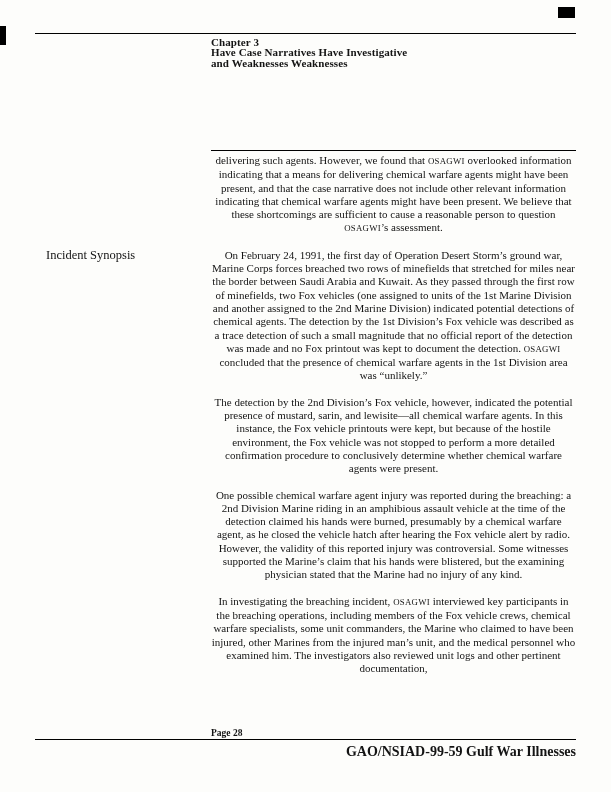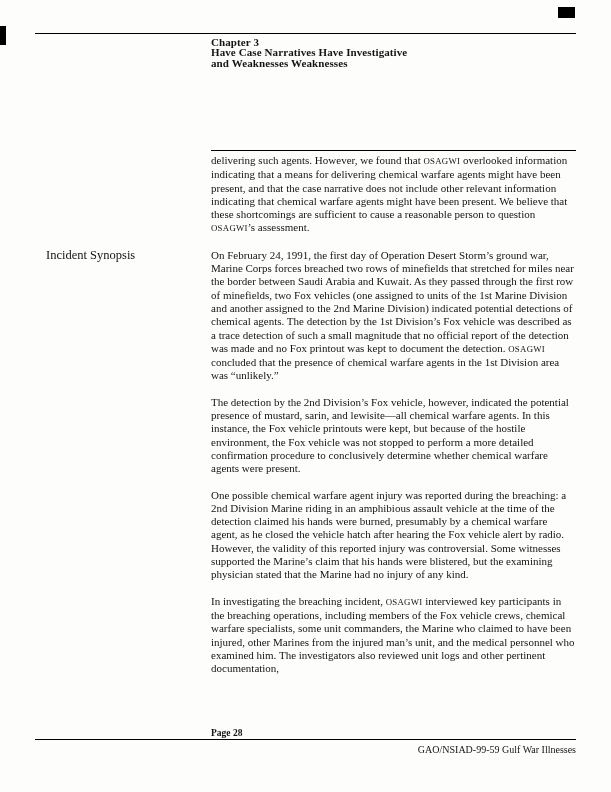--- a/index.html
+++ b/index.html
@@ -48,38 +48,38 @@
   .side-head {
     margin: 0;
     font-size: 12.5px;
     font-weight: normal;
     line-height: 13.3px;
   }
   .par {
     margin: 0 0 13px 0;
     font-size: 11px;
     line-height: 13.3px;
-    text-align: left;
+    text-align: center;
   }
   .sc { font-size: 0.8em; letter-spacing: 0.03em; }
 
   
   .footer-left {
     position: absolute;
     top: 728px;
     left: 211px;
     font-size: 9.5px;
     font-weight: bold;
   }
   .footer-right {
     position: absolute;
     top: 744px;
     right: 35px;
-    font-size: 10px;
-    font-weight: normal;
+    font-size: 14px;
+    font-weight: bold;
     text-align: center;
   }
 </style>
 </head>
 <body>
 
 <div class="page">
 
   <div class="mark mark-top-right"></div>
   <div class="mark mark-left-edge"></div>

